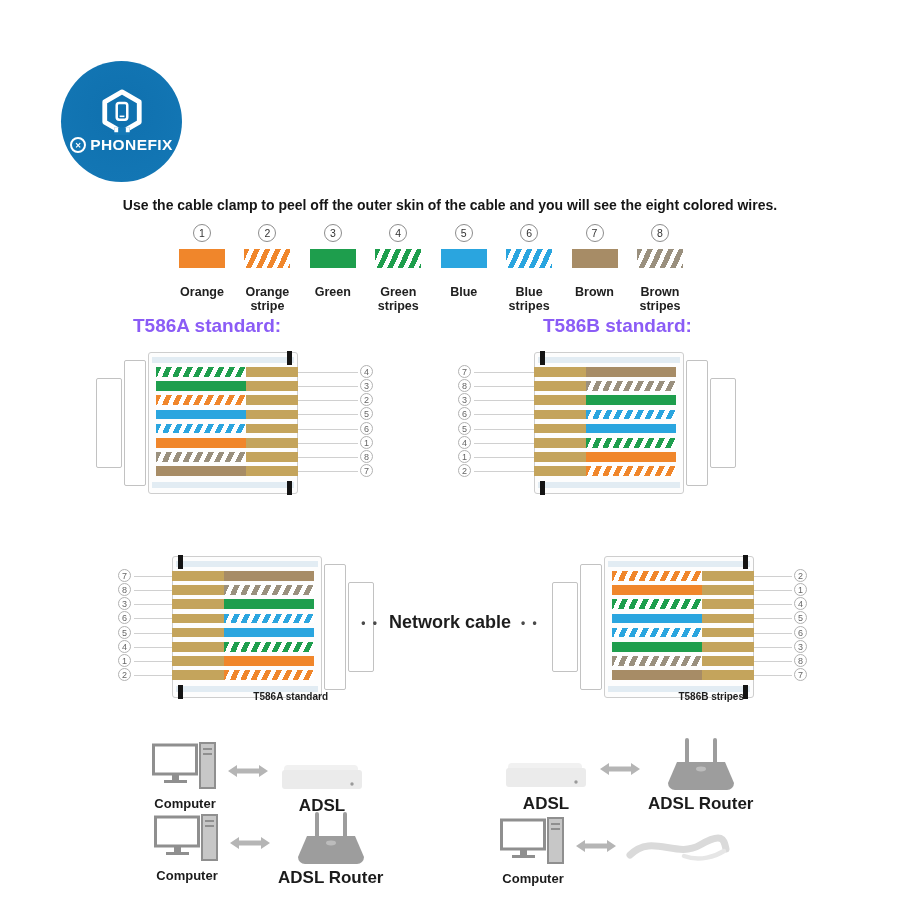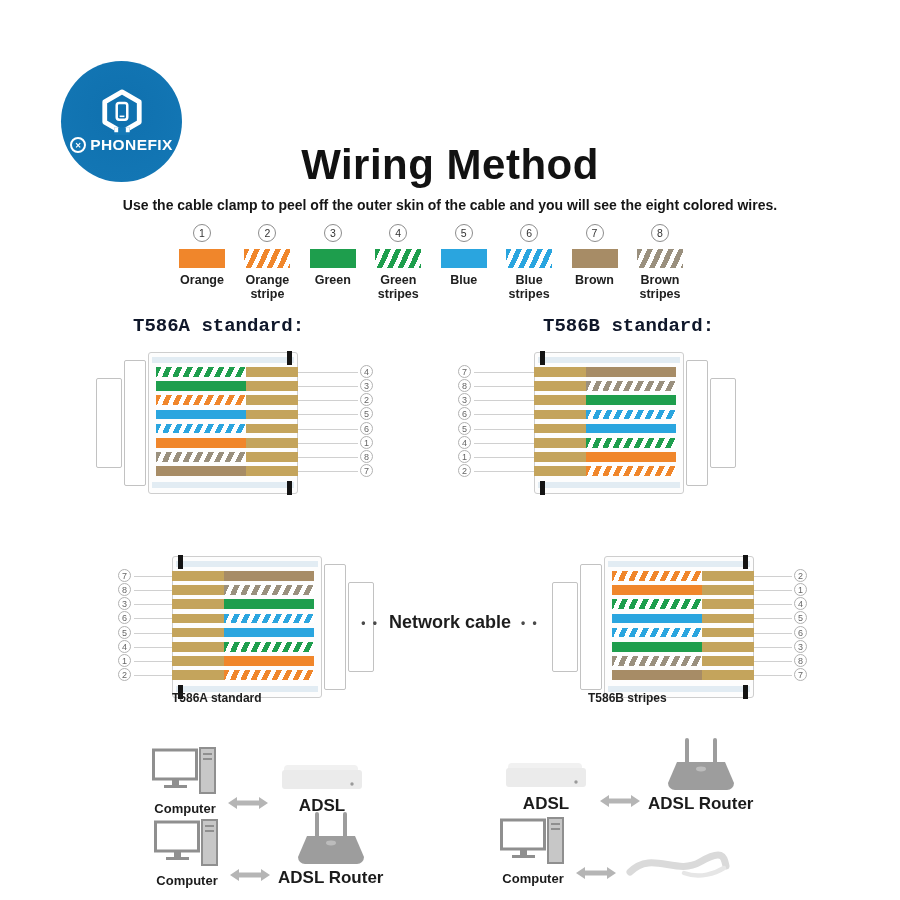--- a/index.html
+++ b/index.html
@@ -20,48 +20,48 @@
          font-size:42px;font-weight:800;color:#121212;letter-spacing:.5px;}
   .subtitle{position:absolute;top:197px;left:0;width:100%;text-align:center;
             font-size:14px;font-weight:700;color:#161616;}
 
   
   .legend{position:absolute;left:172px;top:224px;width:518px;display:flex;justify-content:space-between;}
   .legend-item{width:60px;text-align:center;}
   .lnum{width:16px;height:16px;border:1px solid #8d8d8d;border-radius:50%;margin:0 auto;
         font-size:10.5px;line-height:16px;color:#333;background:#fff;}
   .lswatch{width:46px;height:19px;margin:7px auto 0;}
-  .llabel{margin-top:5px;font-size:12.5px;font-weight:700;line-height:1.12;color:#202020;}
-
-  .std-heading{position:absolute;font-size:19px;font-weight:800;color:#0f172a;font-family:Liberation Mono, monospace;}
+  .llabel{margin-top:17px;font-size:12.5px;font-weight:700;line-height:1.12;color:#202020;}
+
+  .std-heading{position:absolute;font-size:19px;font-weight:800;color:#8b5cf6;}
 
   
   .connector{position:absolute;}
   .latch{position:absolute;border:1.5px solid #c2c2c2;background:#fff;border-radius:2px;box-sizing:border-box;}
   .cbody{position:absolute;border:1.5px solid #cecece;background:#fdfdfd;border-radius:3px;box-sizing:border-box;}
   .strip{position:absolute;background:#e2ecf3;}
   .wire-seg{position:absolute;}
   .tick{position:absolute;width:4.5px;height:14px;background:#141414;}
   .fanline{position:absolute;height:1px;background:#d0d0d0;}
   .pnum{position:absolute;width:13px;height:13px;border:1px solid #b2b2b2;border-radius:50%;
         font-size:9px;line-height:13px;text-align:center;color:#666;background:#fff;box-sizing:border-box;}
 
   .banner{position:absolute;left:115px;top:511px;width:562px;height:37px;background:#d2d2d2;
           font-size:17px;font-weight:700;line-height:37px;padding-left:17px;box-sizing:border-box;color:#1b1b1b;}
 
   .netcable{position:absolute;left:330px;top:612px;width:240px;display:flex;align-items:center;
             justify-content:center;gap:10px;font-size:18px;font-weight:700;color:#1d1d1d;}
   .dots{font-size:12px;letter-spacing:2px;color:#4a4a4a;font-weight:900;}
 
-  .conn-label{position:absolute;font-size:12px;font-weight:700;color:#1d1d1d;text-align:left;}
+  .conn-label{position:absolute;font-size:10px;font-weight:700;color:#1d1d1d;text-align:right;}
   .occasion{position:absolute;top:712px;left:0;width:100%;text-align:center;
             font-size:17.5px;font-weight:700;color:#161616;}
 
   
-  .connection{position:absolute;display:flex;align-items:flex-end;}
+  .connection{position:absolute;display:flex;align-items:flex-start;}
   .device{display:flex;flex-direction:column;align-items:center;}
   .icon-box{height:56px;display:flex;align-items:flex-end;justify-content:center;}
   .dev-label{font-weight:700;color:#1b1b1b;margin-top:2px;font-size:17px;white-space:nowrap;}
   .dev-label.small{font-size:13px;}
   .conn-arrow{margin:24px 6px 0 6px;}
 </style>
 </head>
 <body>
 
 <div class="page">
@@ -73,21 +73,20 @@
       <path d="M18 45 L18 40 M30 45 L30 40" stroke="#ffffff" stroke-width="4"></path>
       <rect x="18.5" y="14.5" width="11" height="17.5" rx="2.5" fill="none" stroke="#ffffff" stroke-width="2.6"></rect>
       <line x1="21.5" y1="28.5" x2="26.5" y2="28.5" stroke="#ffffff" stroke-width="1.6"></line>
     </svg>
     <div class="logo-text">
       <span class="logo-x">✕</span>
       <span>PHONEFIX</span>
     </div>
   </div>
 
-  <div class="title">Wiring Method</div>
   <div class="subtitle">Use the cable clamp to peel off the outer skin of the cable and you will see the eight colored wires.</div>
 
   <div class="legend">
       <div class="legend-item">
         <div class="lnum">1</div>
         <div class="lswatch" style="background: rgb(240, 134, 43);"></div>
         <div class="llabel">Orange</div>
       </div>
       <div class="legend-item">
         <div class="lnum">2</div>

